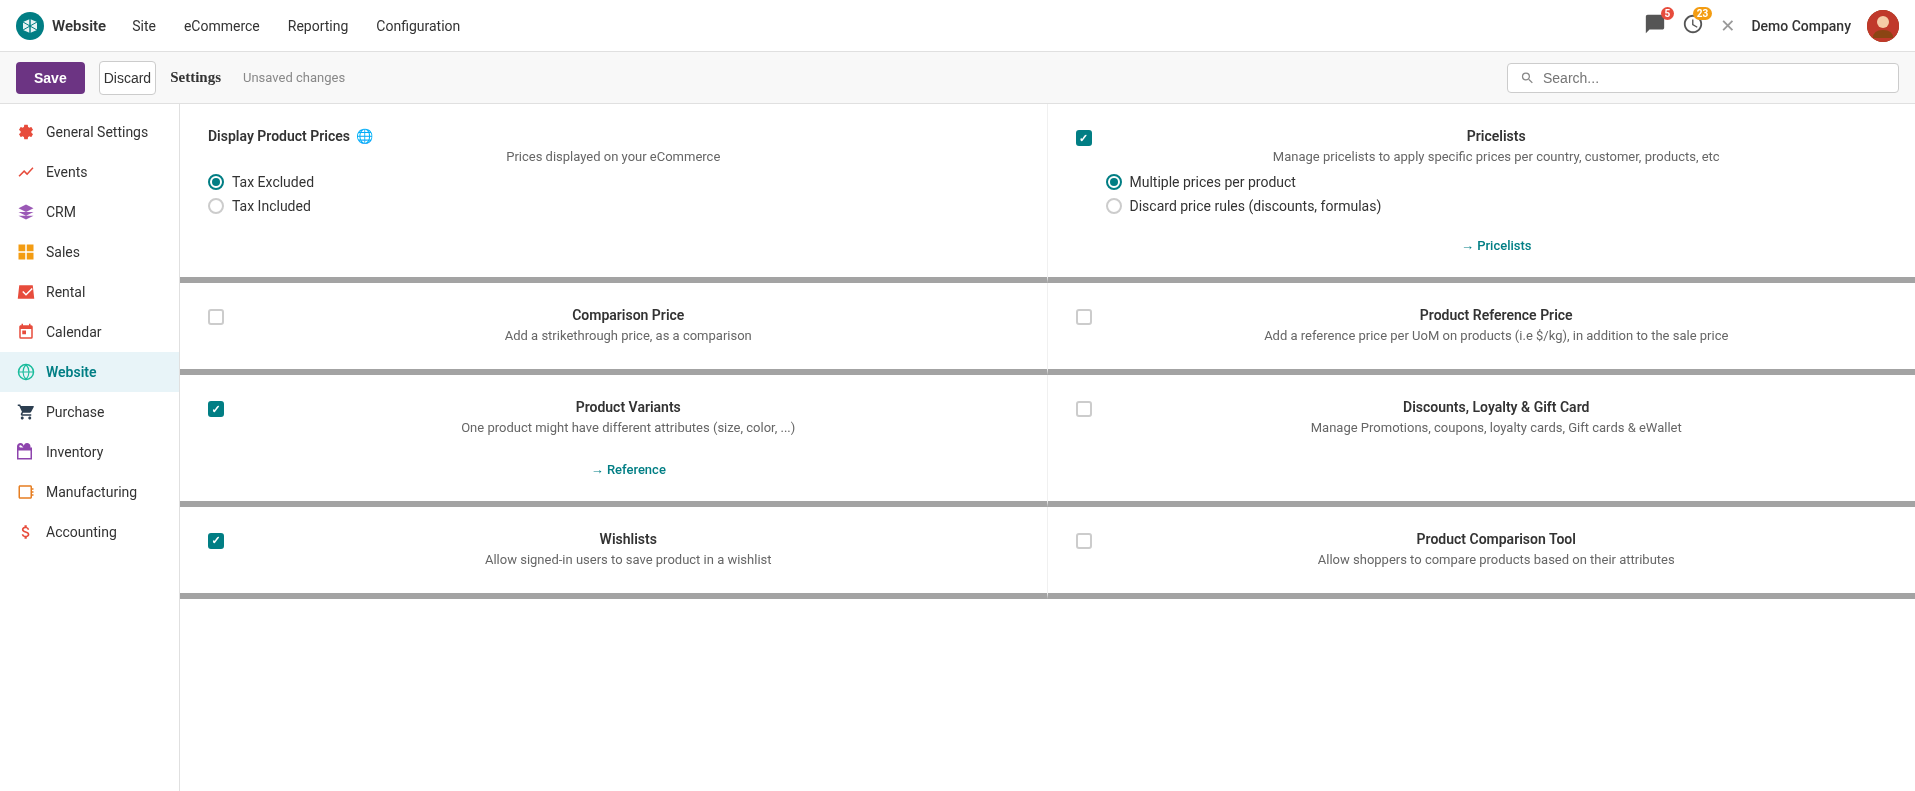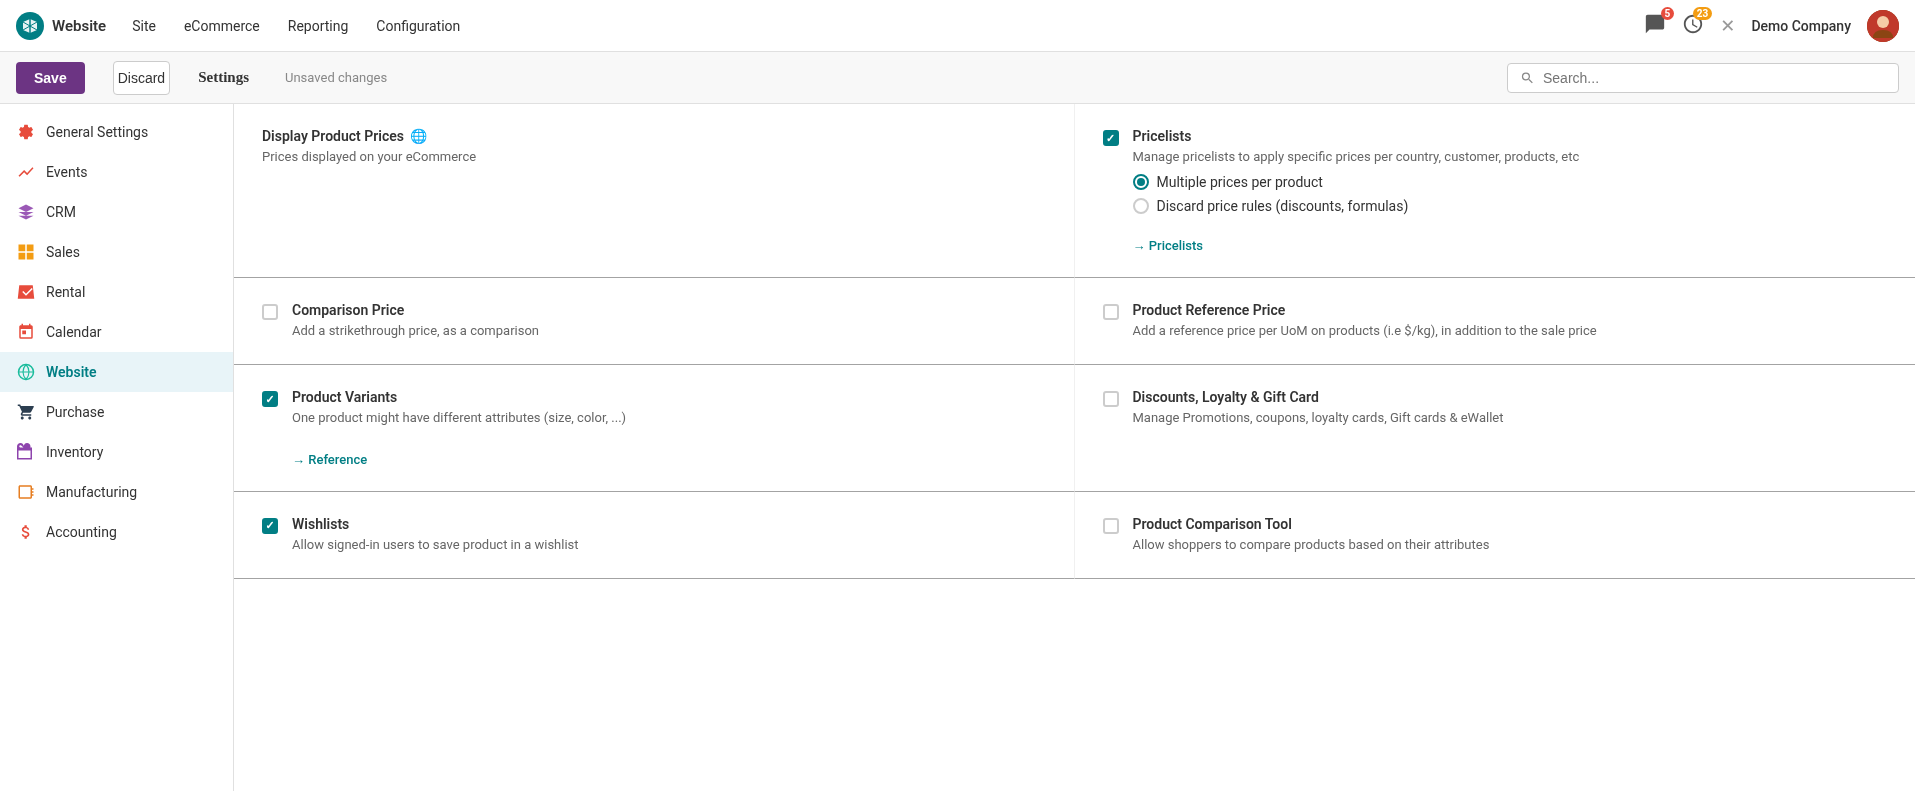--- a/index.html
+++ b/index.html
@@ -17,44 +17,44 @@
     .badge-btn { position: relative; cursor: pointer; }
     .badge { position: absolute; top: -6px; right: -8px; background: #e74c3c; color: #fff; border-radius: 10px; font-size: 10px; padding: 1px 4px; font-weight: 700; }
     .company-name { font-size: 14px; font-weight: 500; }
     .avatar { width: 32px; height: 32px; border-radius: 50%; background: #8b4513; display: flex; align-items: center; justify-content: center; overflow: hidden; }
     .avatar svg { width: 32px; height: 32px; }
     .close-icon-btn { color: #999; font-size: 18px; cursor: pointer; }
 
     
     .toolbar {
       display: flex; align-items: center; height: 52px; background: #f8f8f8;
-      border-bottom: 1px solid #e0e0e0; padding: 0 16px; gap: 28px;
+      border-bottom: 1px solid #e0e0e0; padding: 0 16px; gap: 14px;
     }
     .btn-save { background: #6c3483; color: #fff; border: none; padding: 8px 18px; border-radius: 4px; font-size: 14px; font-weight: 600; cursor: pointer; }
     .btn-discard { background: #fff; color: #333; border: 1px solid #ccc; padding: 8px 4px; border-radius: 4px; font-size: 14px; cursor: pointer; }
     .toolbar-title { font-size: 15px; font-weight: 600; font-family: Liberation Serif, serif; }
     .unsaved { color: #888; font-size: 13px; margin-left: 8px; }
     .search-bar { margin-left: auto; display: flex; align-items: center; border: 1px solid #ccc; border-radius: 4px; background: #fff; padding: 6px 12px; width: 392px; gap: 8px; }
     .search-bar input { border: none; outline: none; font-size: 14px; width: 100%; color: #555; }
 
     
     .main { display: flex; height: calc(791px - 52px - 52px); overflow: hidden; }
 
     
-    .sidebar { width: 234px; border-right: 1px solid #e0e0e0; overflow-y: auto; padding: 8px 0; background: #fff; flex-shrink: 0; }
+    .sidebar { width: 180px; border-right: 1px solid #e0e0e0; overflow-y: auto; padding: 8px 0; background: #fff; flex-shrink: 0; }
     .sidebar-item { display: flex; align-items: center; gap: 10px; padding: 10px 16px; cursor: pointer; border-radius: 0; font-size: 14px; }
     .sidebar-item.active { background: #e8f4f8; font-weight: 600; color: #017e84; }
     .sidebar-icon { width: 20px; height: 20px; flex-shrink: 0; display: flex; align-items: center; justify-content: center; }
 
     
     .content { flex: 1; overflow-y: auto; padding: 0; }
 
     
     .settings-grid { display: grid; grid-template-columns: 1fr 1fr; }
-    .setting-cell { padding: 24px 28px; border-bottom: 1px solid #a3a3a3; display: flex; gap: 14px; align-items: flex-start; }
+    .setting-cell { padding: 24px 28px; border-bottom: 6px solid #a3a3a3; display: flex; gap: 14px; align-items: flex-start; text-align: center; }
     .setting-cell:nth-child(odd) { border-right: 1px solid #f0f0f0; }
     .setting-text { flex: 1; }
     .setting-title { font-size: 14px; font-weight: 600; color: #333; margin-bottom: 4px; }
     .setting-desc { font-size: 13px; color: #666; line-height: 1.4; }
 
     
     .cb { width: 16px; height: 16px; border: 2px solid #ccc; border-radius: 3px; background: #fff; display: flex; align-items: center; justify-content: center; cursor: pointer; flex-shrink: 0; margin-top: 2px; }
     .cb.checked { background: #017e84; border-color: #017e84; }
     .cb.checked::after { content: '✓'; color: #fff; font-size: 11px; font-weight: 700; }
 
@@ -239,20 +239,30 @@
   <div class="content">
     <div class="settings-grid">
 
       <div class="setting-cell half-row-left">
         <div class="setting-text">
           <div class="display-prices-title">
             <span>Display Product Prices</span>
             <span class="globe-icon">🌐</span>
           </div>
           <div class="setting-desc">Prices displayed on your eCommerce</div>
+          <div class="radio-group">
+            <div class="radio-item">
+              <div class="radio-dot selected"></div>
+              <span>Tax Excluded</span>
+            </div>
+            <div class="radio-item">
+              <div class="radio-dot"></div>
+              <span>Tax Included</span>
+            </div>
+          </div>
         </div>
       </div>
 
       <div class="setting-cell">
         <div class="cb checked"></div>
         <div class="setting-text">
           <div class="setting-title">Pricelists</div>
           <div class="setting-desc">Manage pricelists to apply specific prices per country, customer, products, etc</div>
           <div class="radio-group">
             <div class="radio-item">

